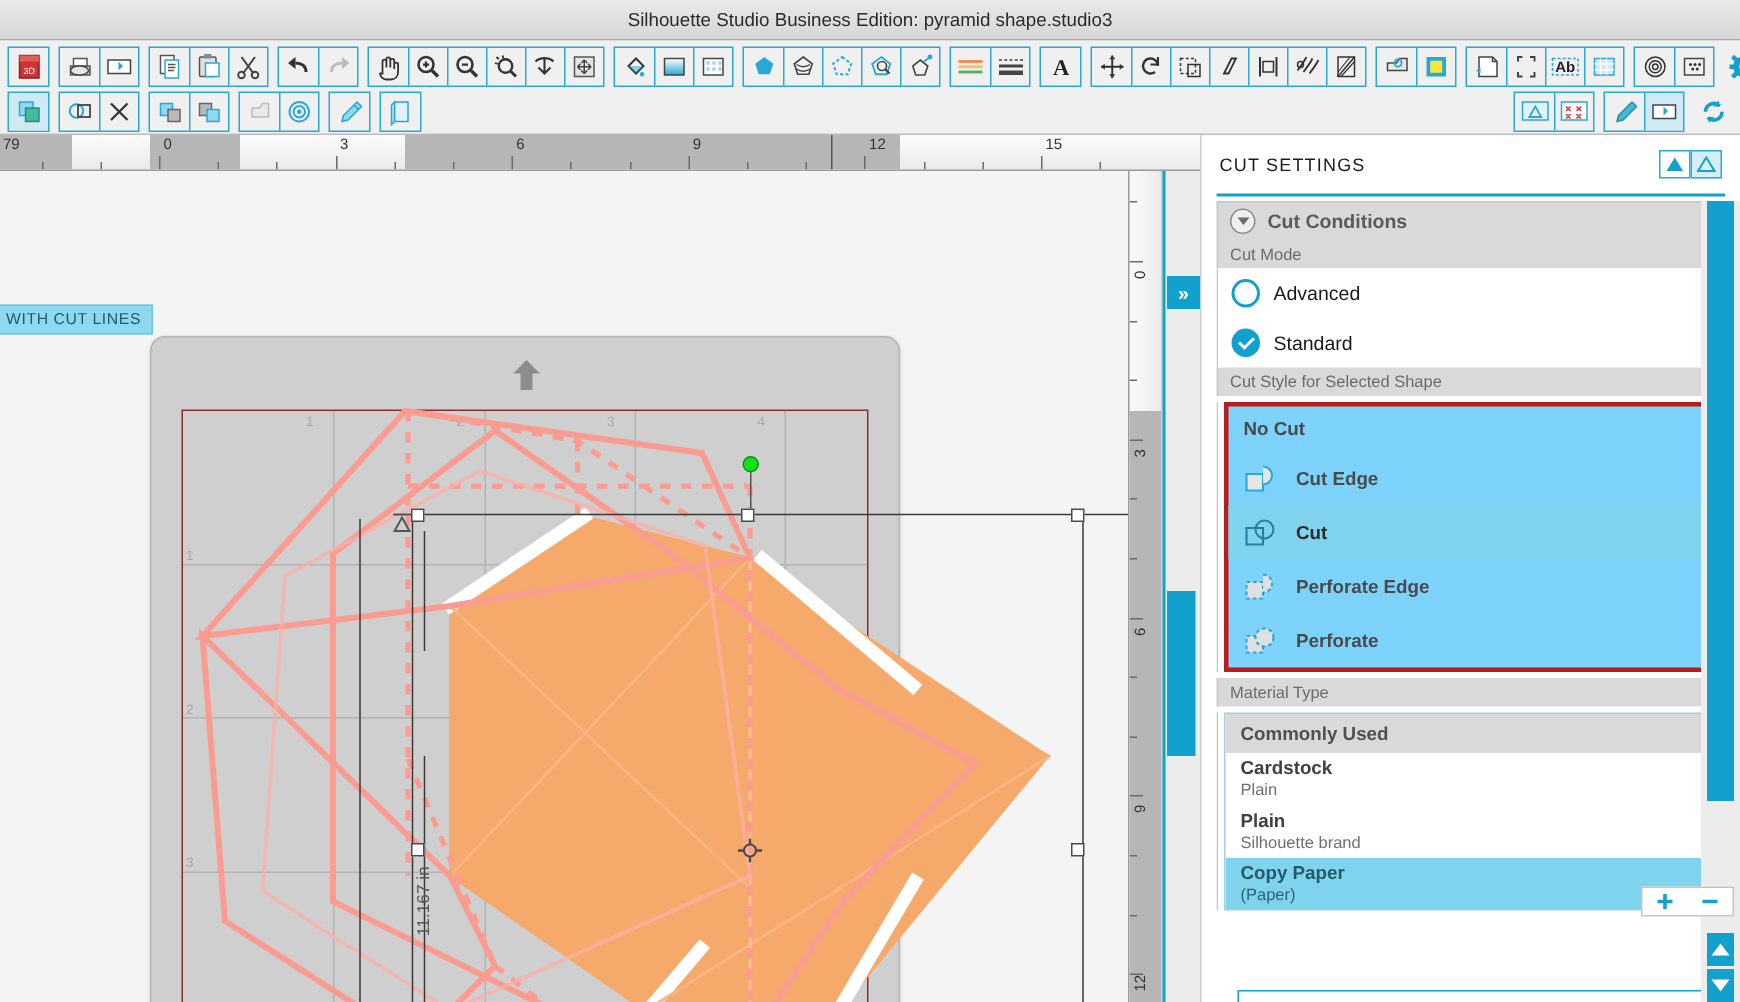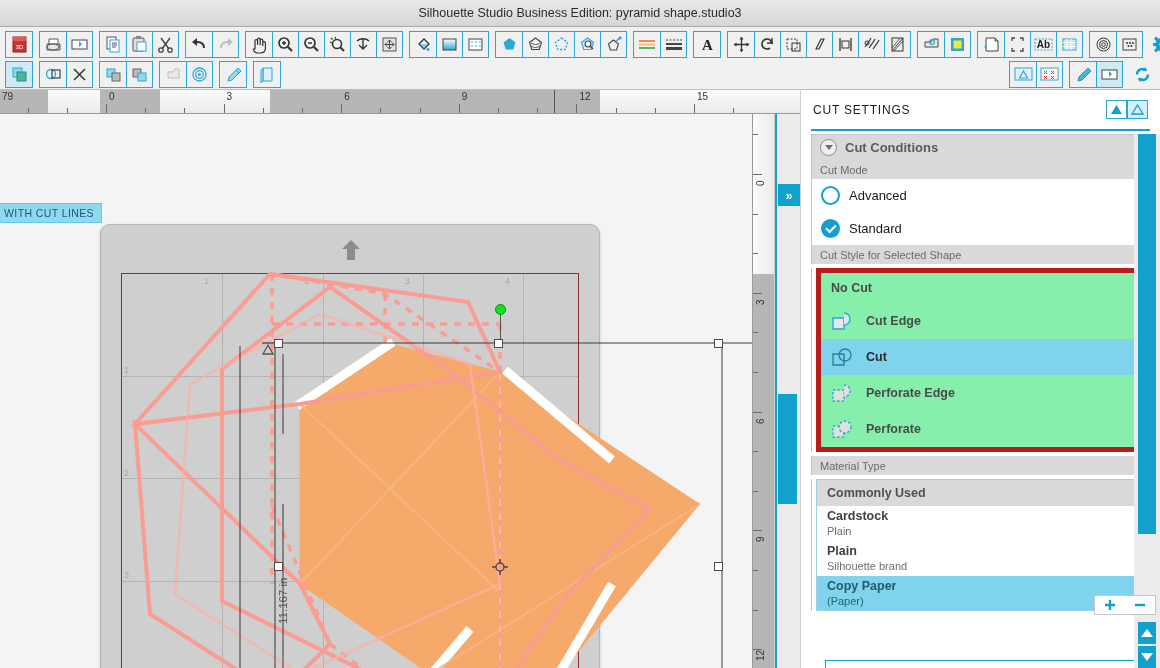--- a/index.html
+++ b/index.html
@@ -174,21 +174,21 @@
     display:flex;align-items:center;justify-content:center;background:#fff;
   }
   .radio.on{ background:#12a0cc; border-color:#12a0cc; }
   .radio.on::after{
     content:""; width:8px; height:4px; border-left:2px solid #fff; border-bottom:2px solid #fff;
     transform:rotate(-45deg) translate(1px,-1px);
   }
   .radio-lbl{ font-size:13px; color:#1a1a1a; }
 
   .listbox{
-    margin:4px 20px 0 4px; border:5px solid #b91c1c; background:#86efac;
+    margin:4px 20px 0 4px; border:3px solid #b91c1c; background:#7dd3fc;
   }
   .cut-item{
     display:flex; align-items:center; gap:9px; height:36px; padding:0 10px;
     font-size:12.5px; font-weight:bold; color:#4a4a4a;
   }
   .cut-item.sel{ background:#7fd3ec; color:#2b2b2b; }
   .cut-item.plain{ height:30px; }
 
   .mat-list{
     margin:4px 4px 0 4px; border:1px solid #9fcfe2; background:#fff;

